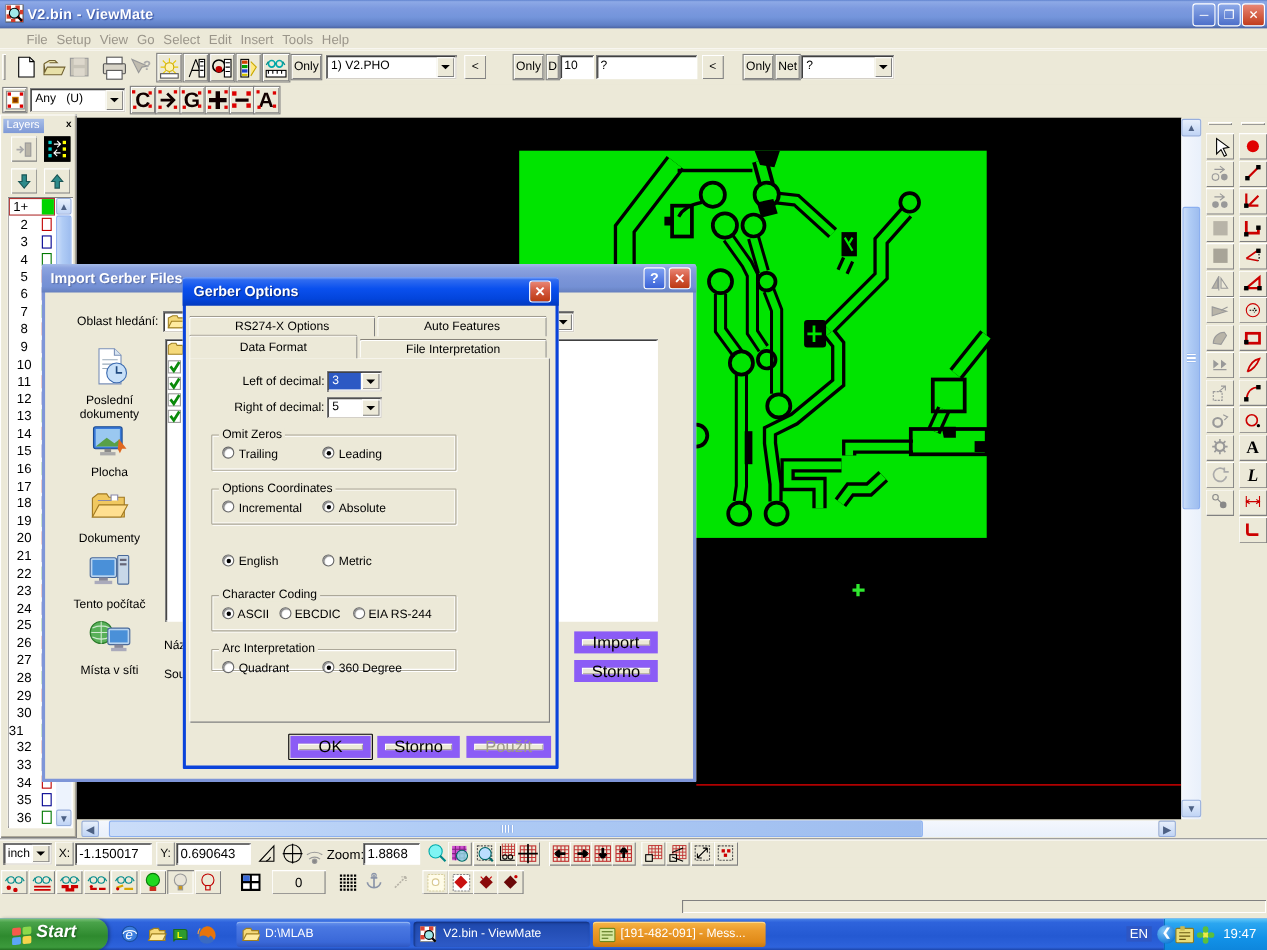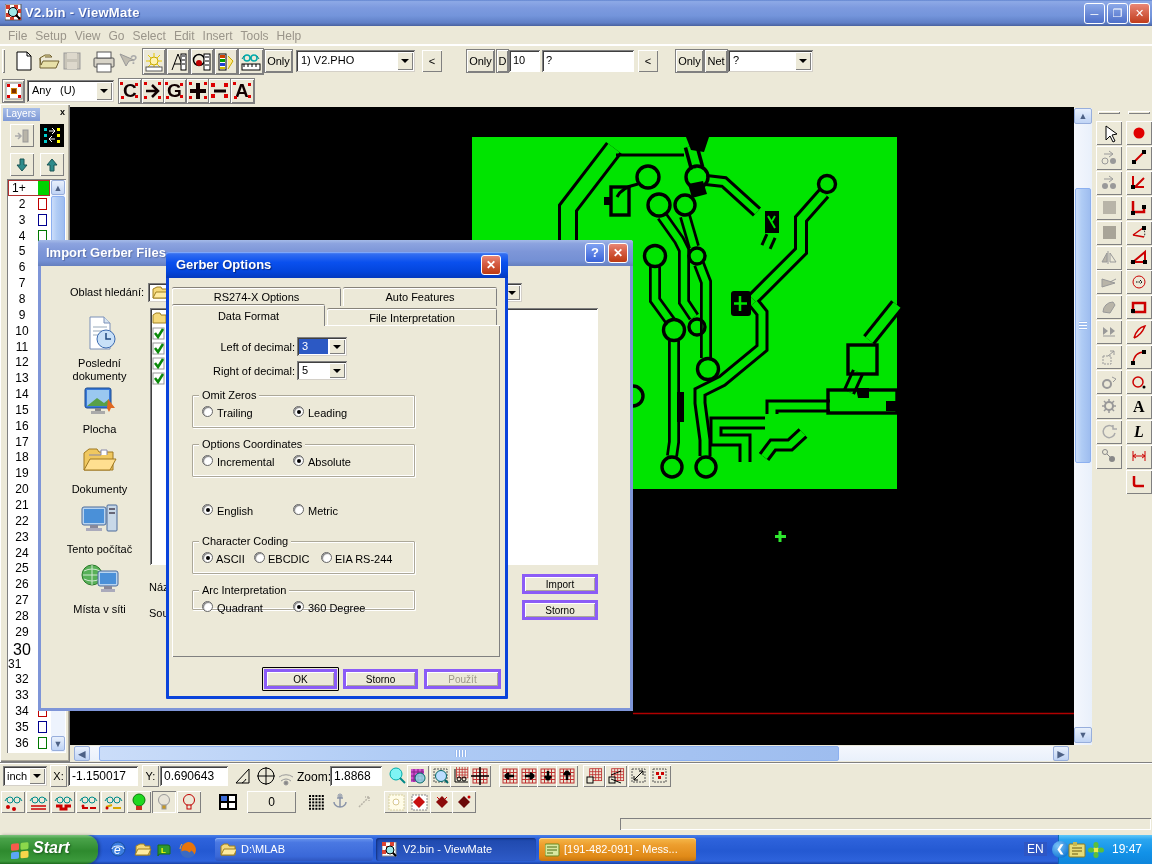--- a/index.html
+++ b/index.html
@@ -32,21 +32,21 @@
 .dlg{position:absolute;background:#ECE9D8}
 .xbtn{position:absolute;top:3px;width:20px;height:20px;border-radius:3px;border:1px solid #fff;background:linear-gradient(180deg,#E98776 0%,#D75E46 40%,#BC3912 100%);color:#fff;display:flex;align-items:center;justify-content:center;font-size:12px;font-weight:bold}
 .gb{position:absolute;box-shadow:inset 1px 1px 0 #fff, 1px 1px 0 #fff, inset -1px -1px 0 #fff;border:1px solid #ACA899;border-radius:1px}
 .gb .gl{position:absolute;left:6px;top:-7px;background:#ECE9D8;padding:0 3px;font-size:11px}
 .radio{position:absolute;width:11px;height:11px;border-radius:50%;background:#fff;box-shadow:inset 1px 1px 1px #808080,inset -1px -1px 1px #fff;border:1px solid #666}
 .radio.on::after{content:"";position:absolute;left:2.5px;top:2.5px;width:4px;height:4px;border-radius:50%;background:#000}
 .rlabel{position:absolute;font-size:11px;color:#000}
 .combo{position:absolute;background:#fff;box-shadow:inset 1px 1px 0 #808080,inset -1px -1px 0 #D4D0C8,inset 2px 2px 0 #404040;}
 .combo .cbtn{position:absolute;right:2px;top:2px;bottom:2px;width:16px;background:#ECE9D8;box-shadow:inset 1px 1px 0 #fff,inset -1px -1px 0 #808080;display:flex;align-items:center;justify-content:center}
 .arrow-d{width:0;height:0;border-left:4px solid transparent;border-right:4px solid transparent;border-top:4px solid #000}
-.btn{position:absolute;background:#ECE9D8;border:3px solid #8b5cf6;box-shadow:inset 1px 1px 0 #fff,inset -1px -1px 0 #aca899;font-size:10px;display:flex;align-items:center;justify-content:center}
+.btn{position:absolute;background:#ECE9D8;border:7px solid #8b5cf6;box-shadow:inset 1px 1px 0 #fff,inset -1px -1px 0 #aca899;font-size:15px;display:flex;align-items:center;justify-content:center}
 .tab{background:#ECE9D8;box-shadow:inset 1px 1px 0 #fff,inset -1px 0 0 #808080;border-top:1px solid #87837A;border-radius:2px 2px 0 0;font-size:11px;display:flex;align-items:center;justify-content:center}
 .si{position:absolute;background:#ECE9D8;box-shadow:inset 1px 1px 0 #fff,inset -1px -1px 0 #808080;display:flex;align-items:center;justify-content:center}
 .fld{position:absolute;background:#fff;box-shadow:inset 1px 1px 0 #808080,inset -1px -1px 0 #fff,inset 2px 2px 0 #404040;font-size:12px;padding:3px 0 0 4px}
 </style></head><body>
 <div id="page">
   <div class="abs" id="titlebar">
     <svg class="abs" style="left:5px;top:4px" width="17" height="17">
         <rect x="0" y="0" width="16" height="16" fill="#fff" stroke="#555"></rect>
         <g fill="#D43C2A">
           <rect x="1" y="1" width="4" height="4"></rect>
@@ -59,21 +59,21 @@
           <rect x="13" y="13" width="3" height="3"></rect>
         </g>
         <circle cx="8" cy="8" r="4.5" fill="#9FE8E8" stroke="#000"></circle>
         <path d="M11,11 l4,4" stroke="#000" stroke-width="2"></path>
       </svg>
     <span class="ttext">V2.bin - ViewMate</span>
     <div class="wbtn" style="right:47px;background:linear-gradient(180deg,#8CA9E8,#4D6FC9)">─</div>
     <div class="wbtn" style="right:24px;background:linear-gradient(180deg,#8CA9E8,#4D6FC9)">❐</div>
     <div class="wbtn" style="right:2px;background:linear-gradient(180deg,#E98776,#C13C1B)">✕</div>
   </div>
-  <div class="abs" id="menubar"><span style="margin-left:8px">File</span><span>Setup</span><span>View</span><span>Go</span><span>Select</span><span>Edit</span><span>Insert</span><span>Tools</span><span>Help</span></div>
+  <div class="abs" id="menubar"><span style="margin-left:24px">File</span><span>Setup</span><span>View</span><span>Go</span><span>Select</span><span>Edit</span><span>Insert</span><span>Tools</span><span>Help</span></div>
   <div class="abs" id="tb1">
     <div class="abs" style="left:2px;top:4px;width:3px;height:24px;box-shadow:inset 1px 1px 0 #fff,inset -1px -1px 0 #808080"></div>
 
     <svg class="abs" style="left:12px;top:3px" width="126" height="26">
 
       <path d="M5,4 h10 l4,4 v14 h-14 z" fill="#fff" stroke="#000"></path>
         <path d="M15,4 v4 h4" fill="none" stroke="#000"></path>
 
       <path d="M28,10 v10 h16 l3,-7 h-16 l-2,4 z" fill="#E8E0A8" stroke="#706030"></path>
         <path d="M28,10 l5,-3 h5 l2,2 h-7" fill="#E8E0A8" stroke="#706030"></path>
@@ -948,21 +948,21 @@
         <div style="position:absolute;left:0;top:381.4px;width:28px;text-align:center;font-size:12px">25</div>
         <div style="position:absolute;left:30px;top:382.4px;width:9px;height:12px;border:1.5px solid #007800"></div>
         <div style="position:absolute;left:0;top:397.25px;width:28px;text-align:center;font-size:12px">26</div>
         <div style="position:absolute;left:30px;top:398.25px;width:9px;height:12px;border:1.5px solid #C00000"></div>
         <div style="position:absolute;left:0;top:413.09999999999997px;width:28px;text-align:center;font-size:12px">27</div>
         <div style="position:absolute;left:30px;top:414.09999999999997px;width:9px;height:12px;border:1.5px solid #000090"></div>
         <div style="position:absolute;left:0;top:428.95px;width:28px;text-align:center;font-size:12px">28</div>
         <div style="position:absolute;left:30px;top:429.95px;width:9px;height:12px;border:1.5px solid #007800"></div>
         <div style="position:absolute;left:0;top:444.8px;width:28px;text-align:center;font-size:12px">29</div>
         <div style="position:absolute;left:30px;top:445.8px;width:9px;height:12px;border:1.5px solid #C00000"></div>
-        <div style="position:absolute;left:0;top:460.65px;width:28px;text-align:center;font-size:16px">30</div>
+        <div style="position:absolute;left:0;top:460.65px;width:28px;text-align:center;font-size:12px">30</div>
         <div style="position:absolute;left:30px;top:461.65px;width:9px;height:12px;border:1.5px solid #000090"></div>
         <div style="position:absolute;left:0;top:476.5px;width:28px;text-align:left;font-size:12px">31</div>
         <div style="position:absolute;left:30px;top:477.5px;width:9px;height:12px;border:1.5px solid #007800"></div>
         <div style="position:absolute;left:0;top:492.34999999999997px;width:28px;text-align:center;font-size:12px">32</div>
         <div style="position:absolute;left:30px;top:493.34999999999997px;width:9px;height:12px;border:1.5px solid #C00000"></div>
         <div style="position:absolute;left:0;top:508.2px;width:28px;text-align:center;font-size:12px">33</div>
         <div style="position:absolute;left:30px;top:509.2px;width:9px;height:12px;border:1.5px solid #000090"></div>
         <div style="position:absolute;left:0;top:524.05px;width:28px;text-align:center;font-size:12px">34</div>
         <div style="position:absolute;left:30px;top:525.05px;width:9px;height:12px;border:1.5px solid #C00000"></div>
         <div style="position:absolute;left:0;top:539.9px;width:28px;text-align:center;font-size:12px">35</div>

